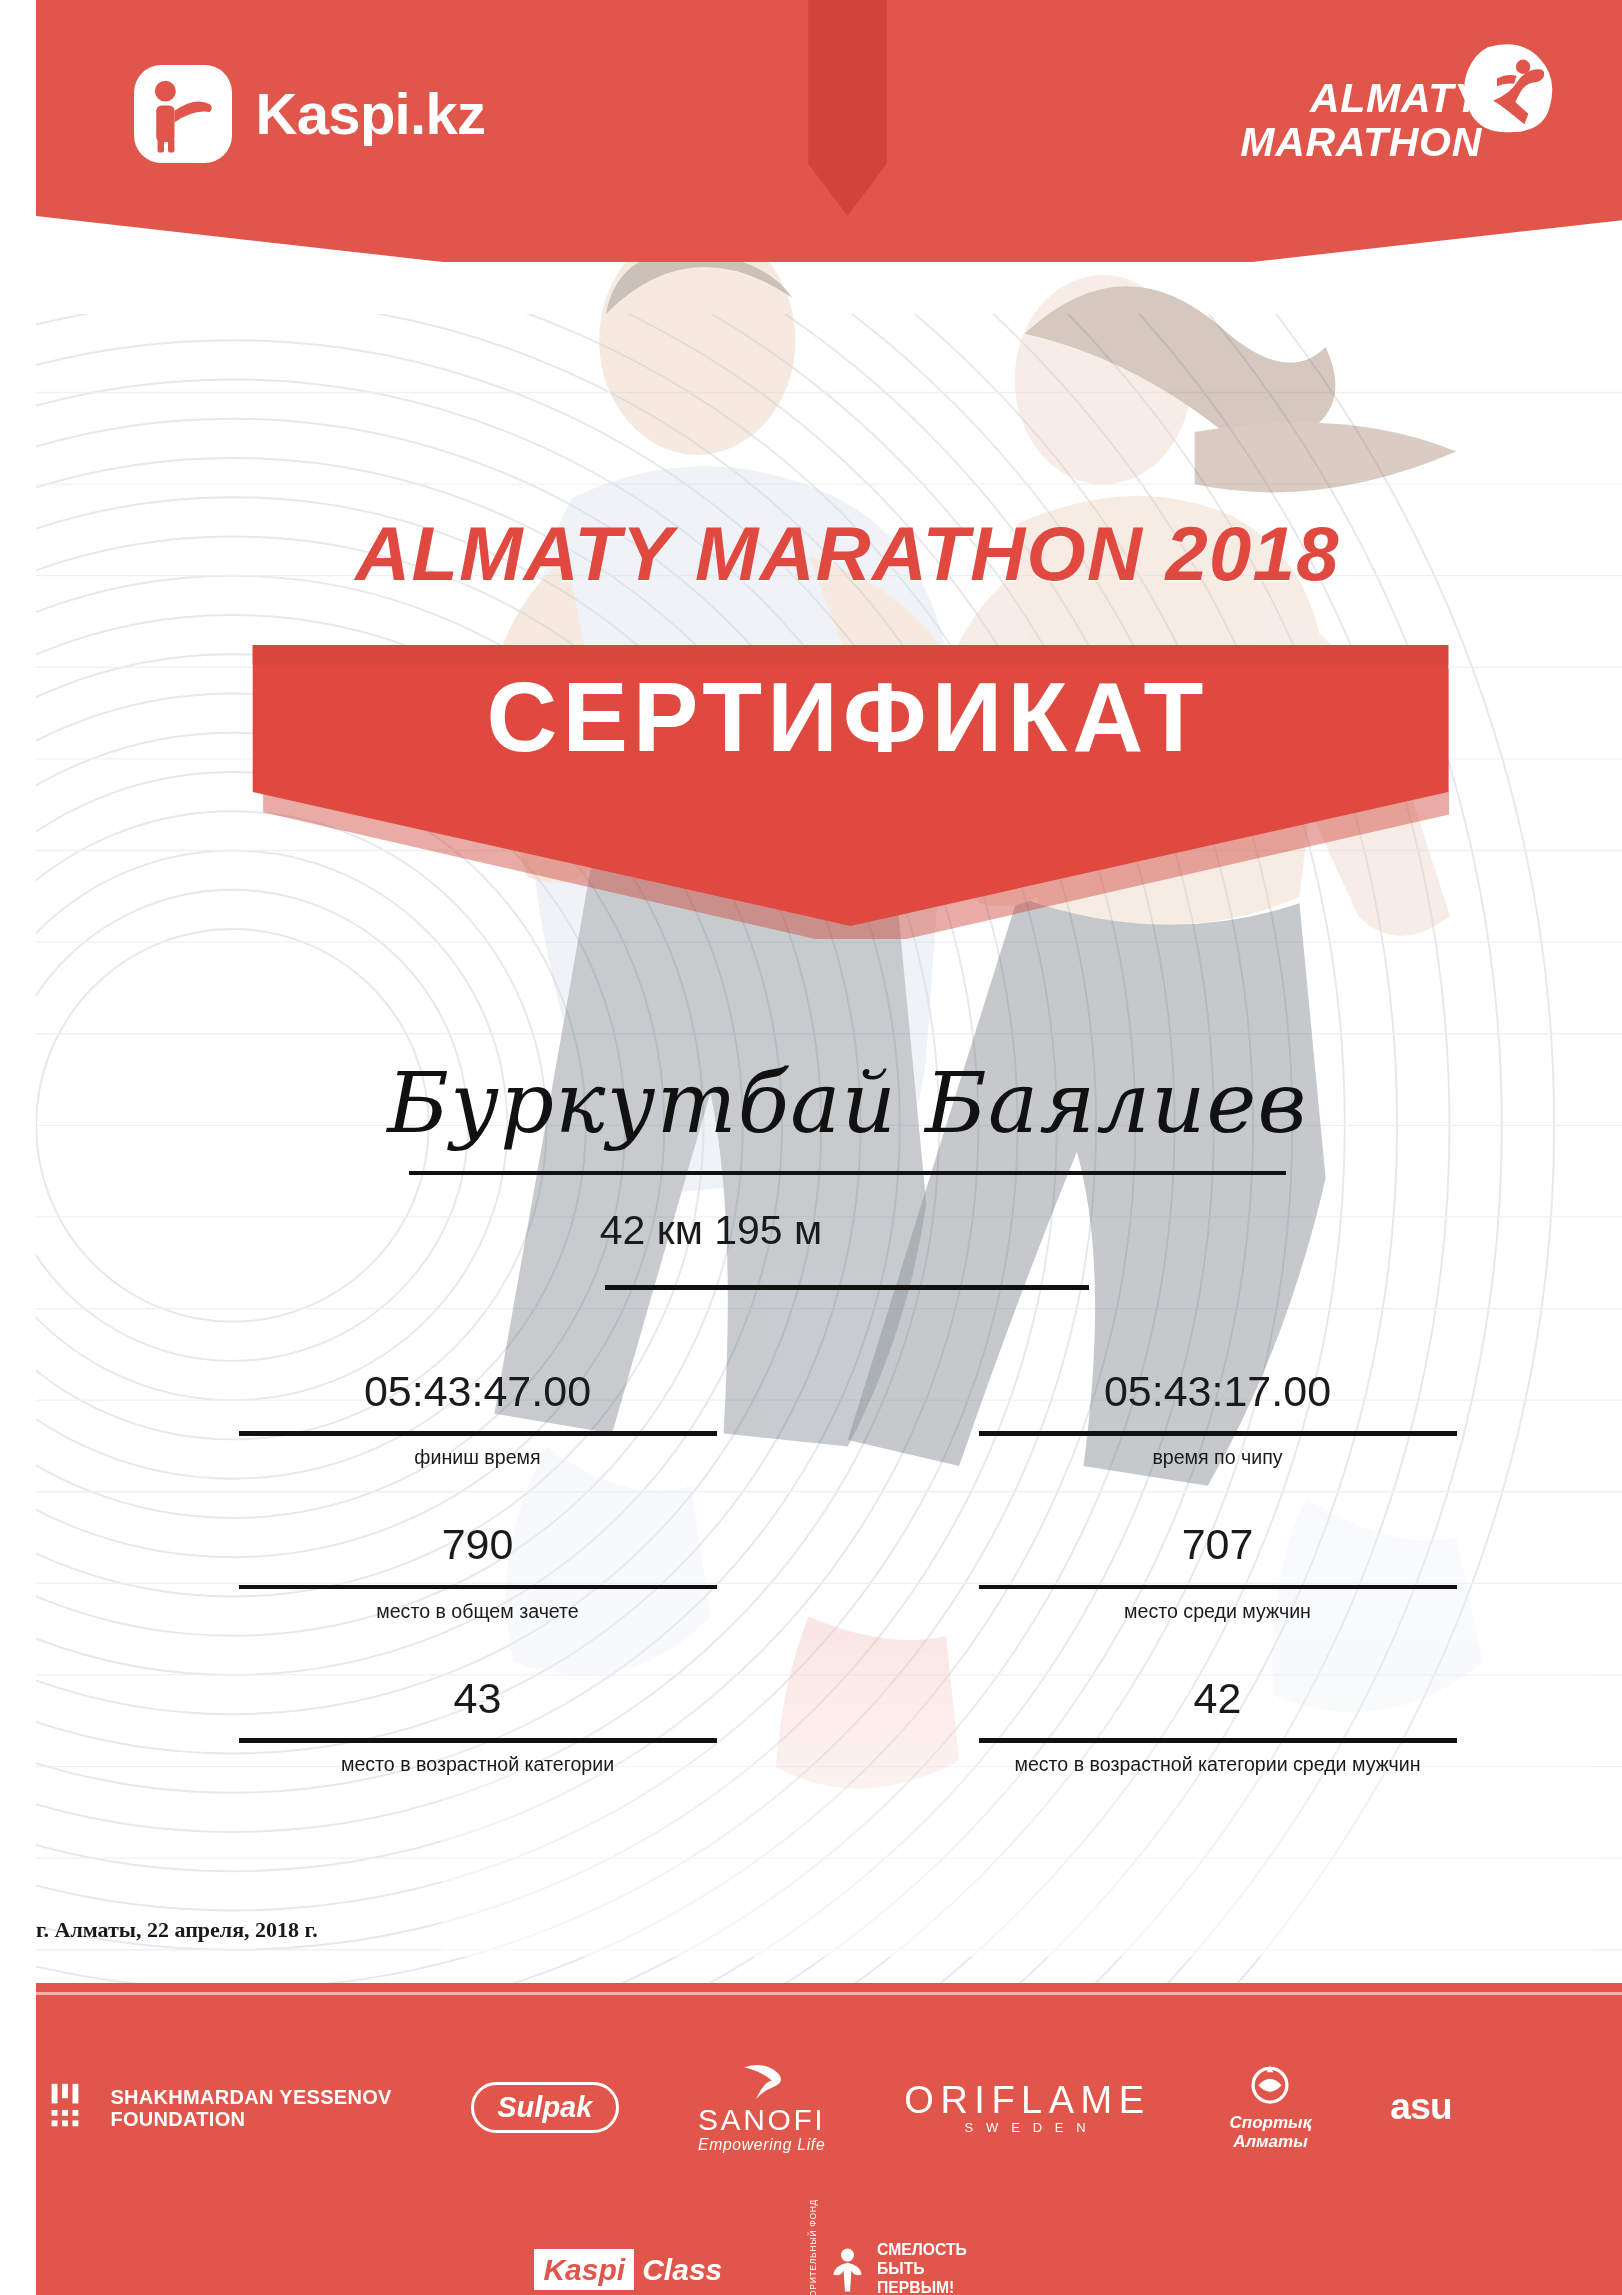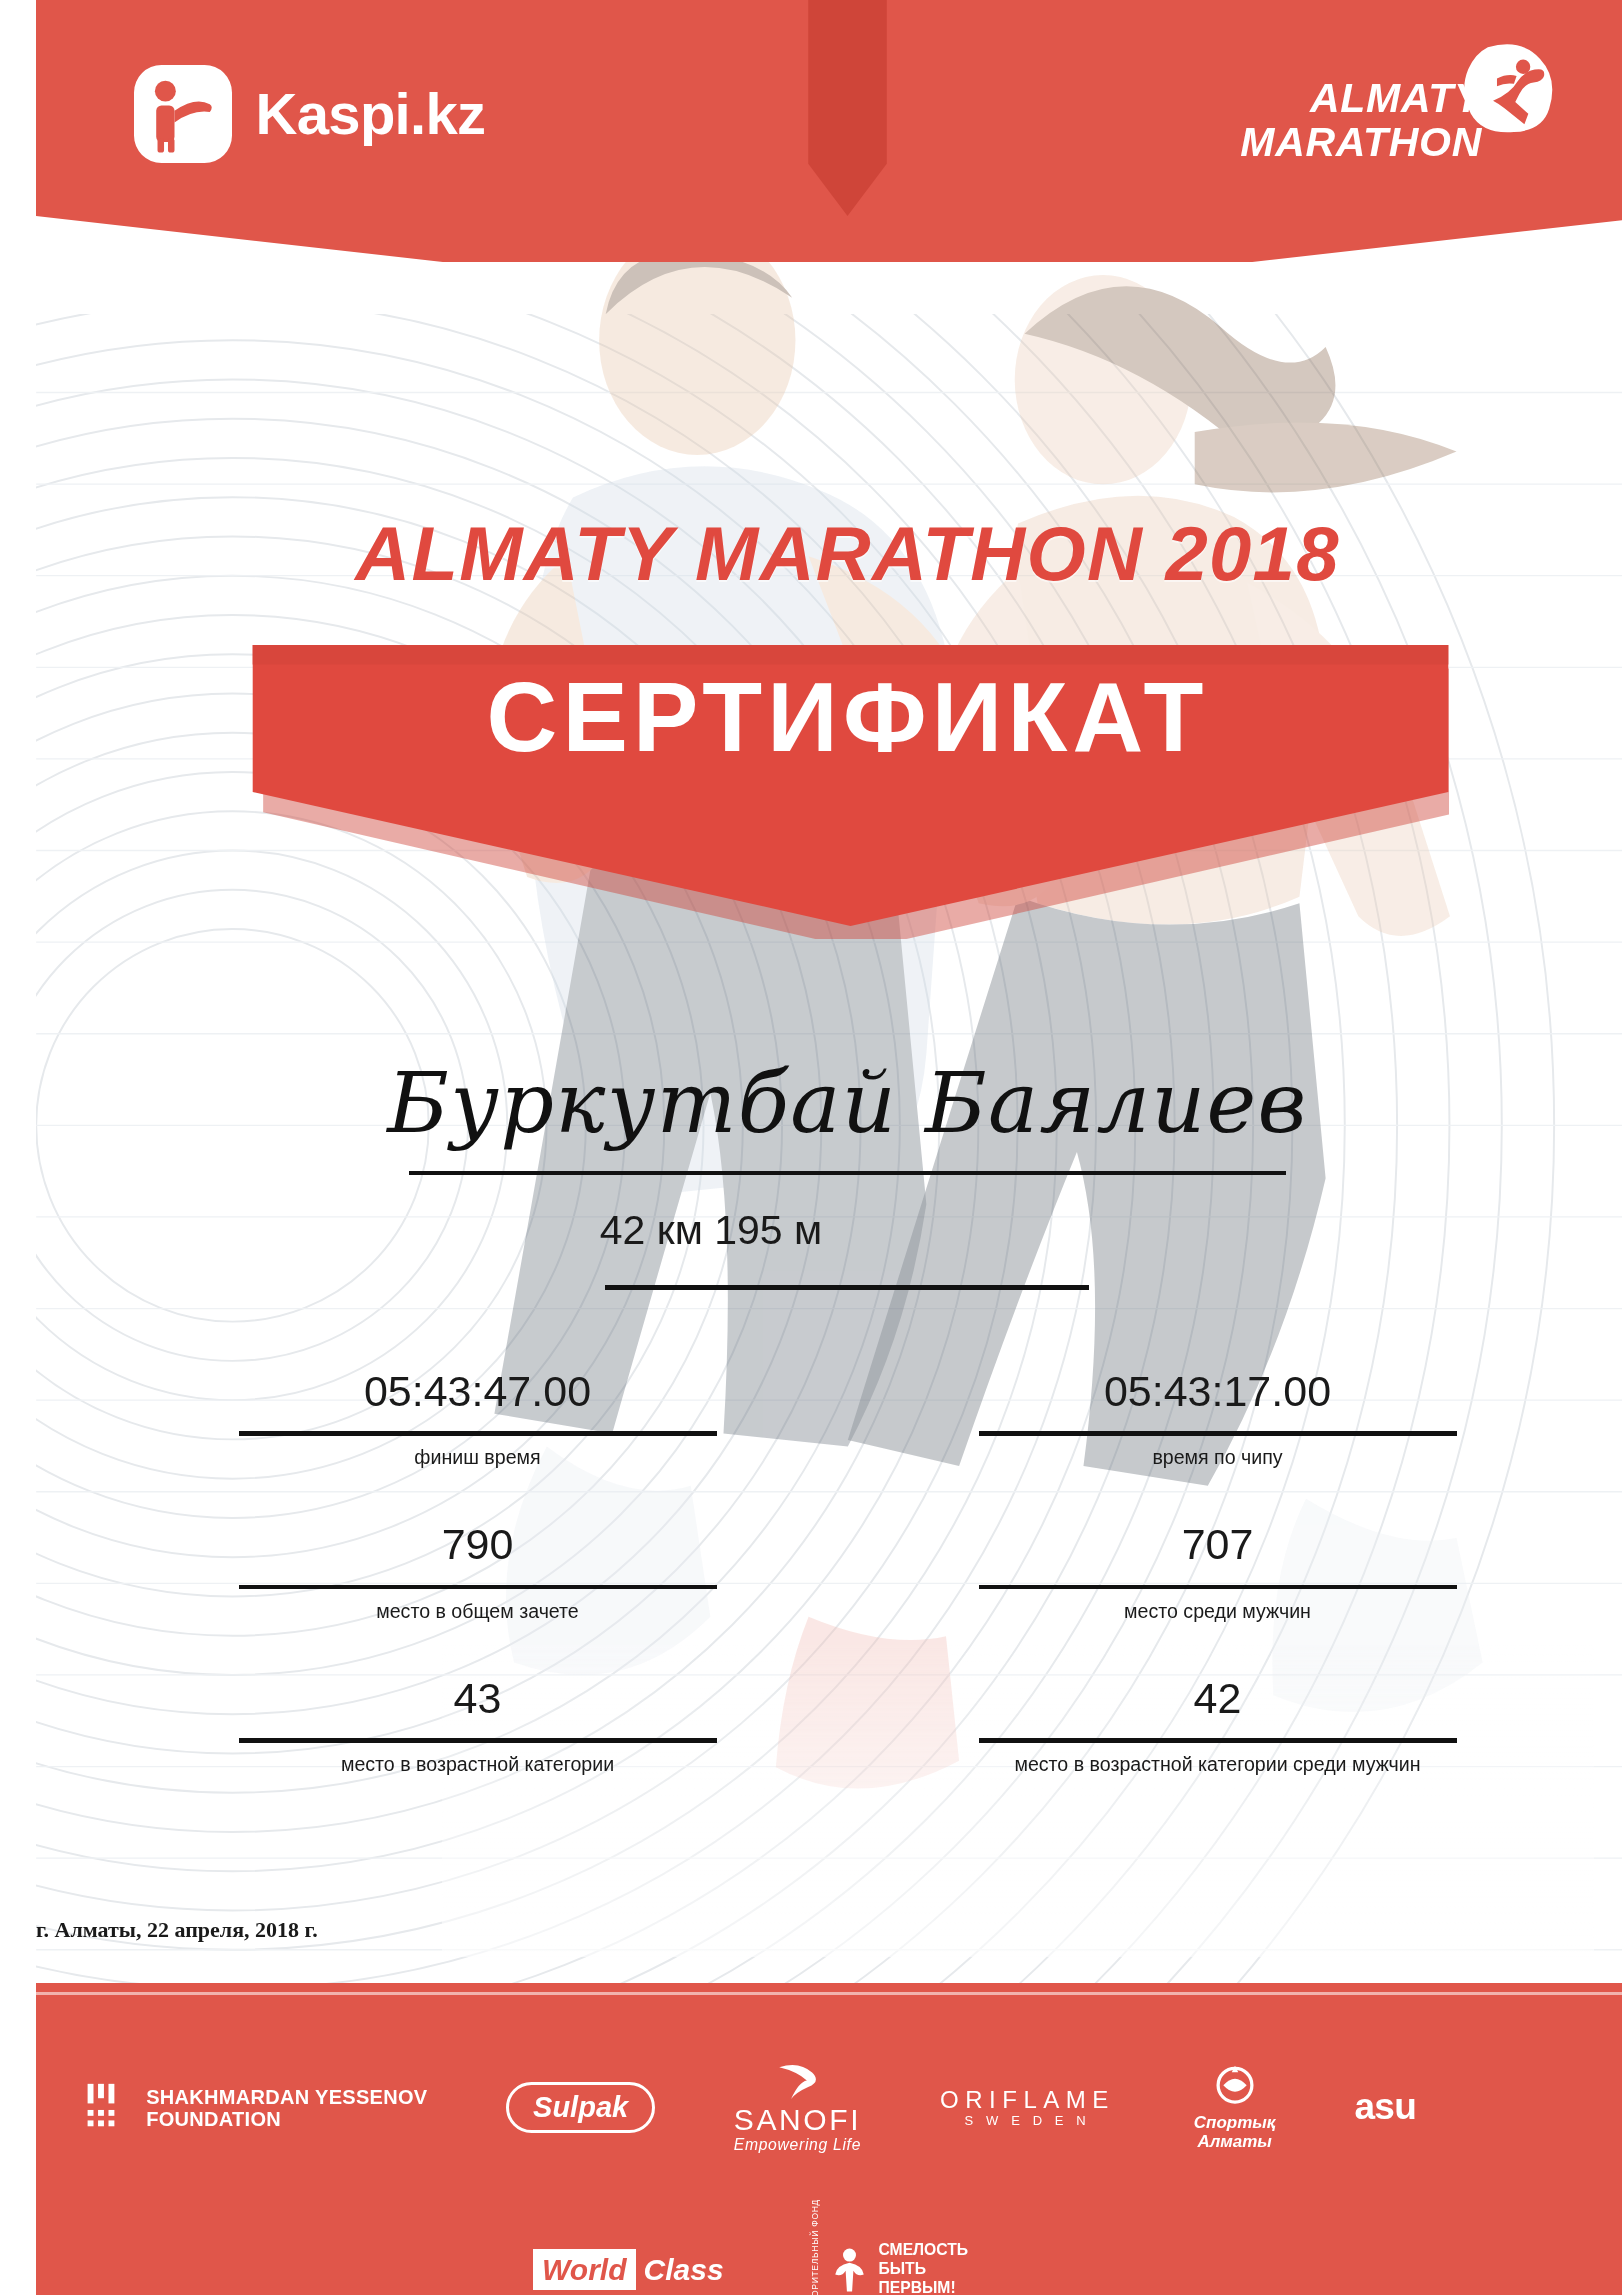--- a/index.html
+++ b/index.html
@@ -280,21 +280,21 @@
     border-radius: 33px;
     padding: 6.5px 23.6px;
     font-size: 29px;
     font-weight: bold;
     font-style: italic;
   }
   .sp-sanofi { text-align:center; }
   .sp-sanofi .n { font-size: 30px; letter-spacing: 2.6px; }
   .sp-sanofi .t { font-size: 15.7px; font-style: italic; letter-spacing: 0.7px; }
   .sp-oriflame { text-align:center; }
-  .sp-oriflame .n { font-size: 24px; letter-spacing: 6.5px; }
+  .sp-oriflame .n { font-size: 38px; letter-spacing: 6.5px; }
   .sp-oriflame .t { font-size: 13px; letter-spacing: 4.6px; }
   .sp-sport { text-align:center; font-style: italic; font-weight: bold; font-size: 17px; line-height:1.15;}
   .sp-asu { font-size: 37px; font-weight: bold; letter-spacing: -0.7px;}
   .sp-worldclass {
     display: flex; align-items: center; gap: 0;
     font-size: 30px; font-weight: bold; font-style: italic;
   }
   .sp-worldclass .w { background:#ffffff; color:#e0564a; padding: 3.9px 9.2px; }
   .sp-worldclass .c { padding: 3.9px 7.9px; }
   .sp-fond { display:flex; align-items:center; gap:11.8px; }
@@ -556,21 +556,21 @@
       <div class="sponsor">
         <div class="sp-asu">asu</div>
       </div>
 
     </div>
 
     <div class="sponsor-row row2">
 
       <div class="sponsor">
         <div class="sp-worldclass">
-          <span class="w">World</span>
+          <span class="w">Kaspi</span>
           <span class="c">Class</span>
         </div>
       </div>
 
       <div class="sponsor sp-fond">
         <div class="vt">БЛАГОТВОРИТЕЛЬНЫЙ ФОНД</div>
         <svg class="icon-svg" width="35" height="48" viewBox="0 0 54 74" xmlns="http://www.w3.org/2000/svg">
           <circle cx="27" cy="14" r="10" fill="#ffffff"></circle>
           <path d="M27 26 q20 4 22 18 q-10 4 -16 -6 l-2 32 h-8 l-2 -32 q-6 10 -16 6 q2 -14 22 -18z" fill="#ffffff"></path>
         </svg>

